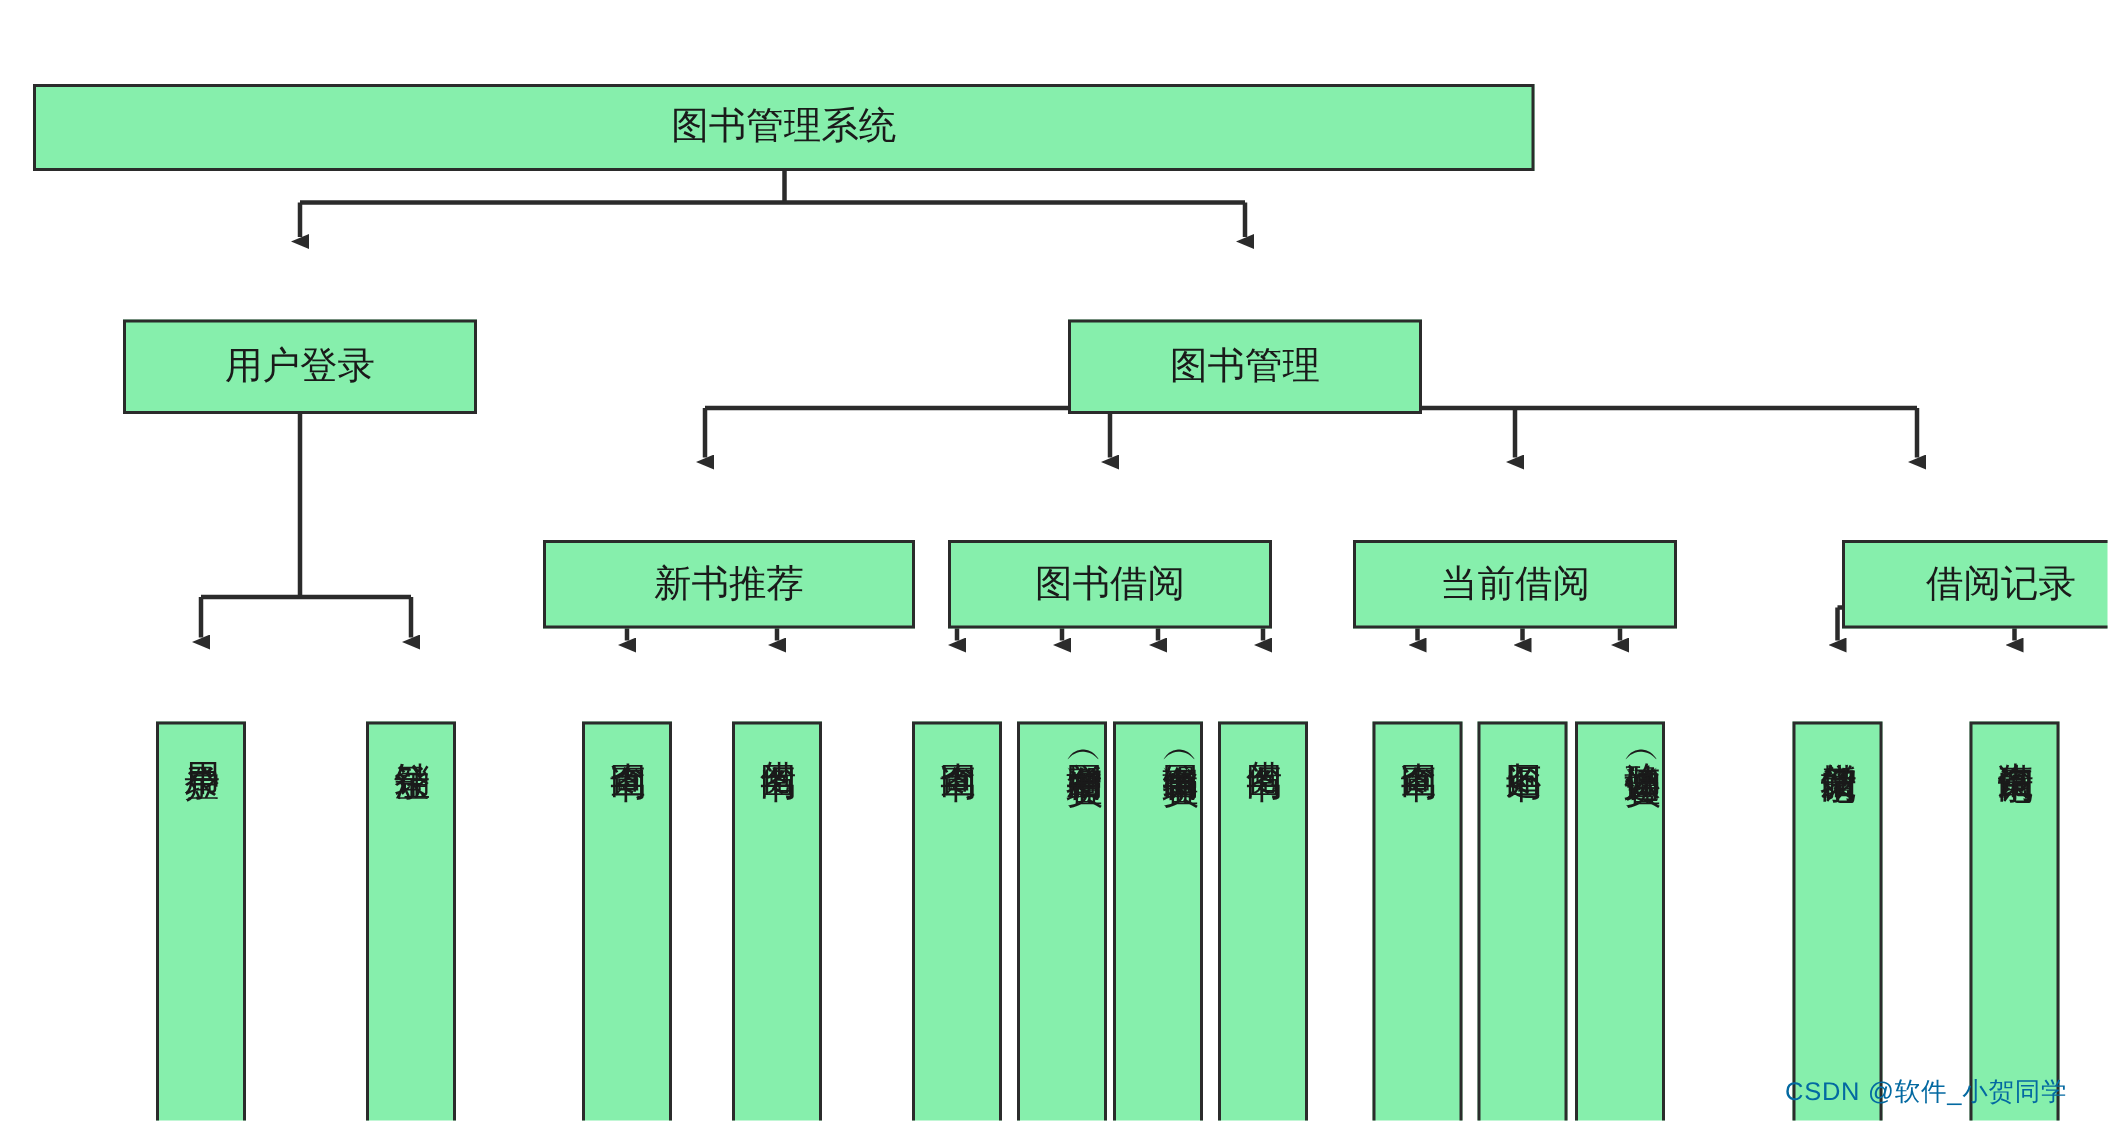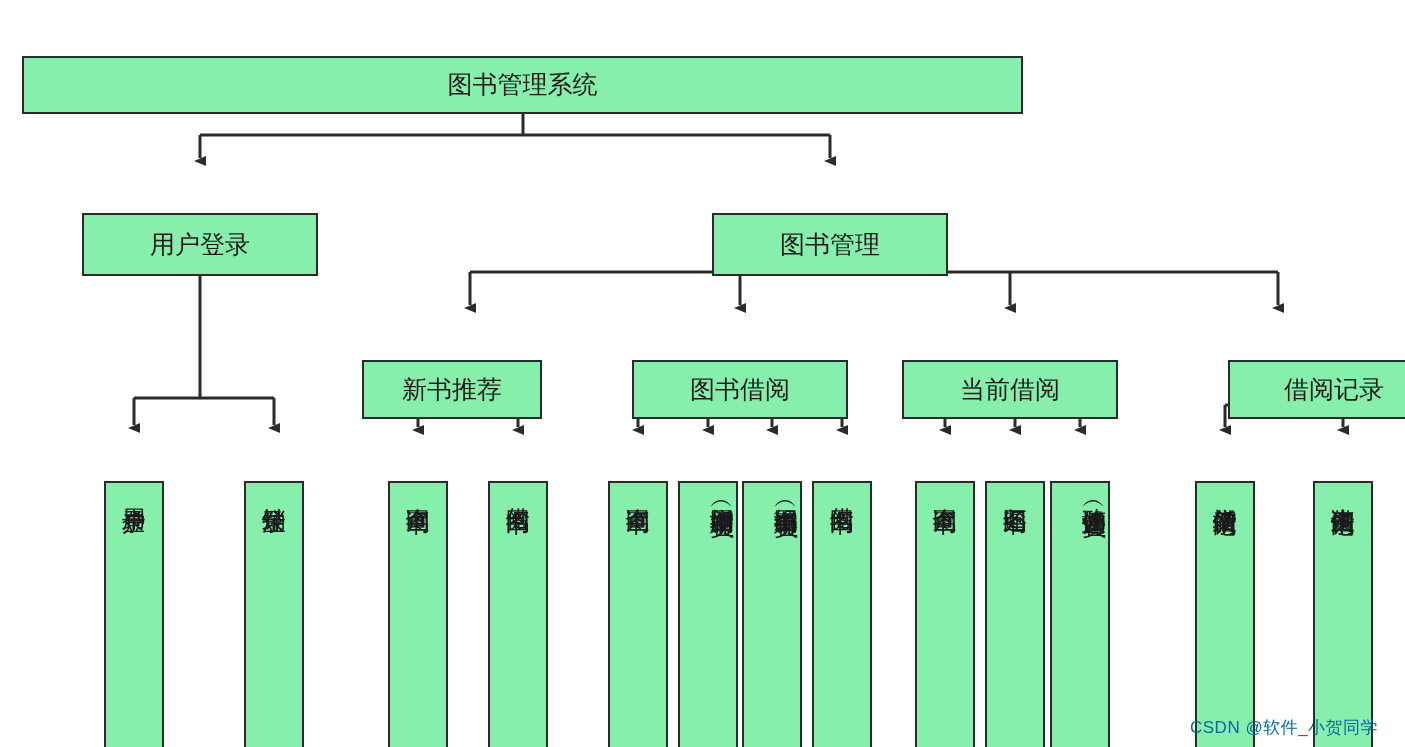--- a/index.html
+++ b/index.html
@@ -103,21 +103,21 @@
     <span>图书管理系统</span>
   </div>
 
   <div class="node horiz" style="left:82px;top:169px;width:236px;height:63px;">
     <span>用户登录</span>
   </div>
   <div class="node horiz" style="left:712px;top:169px;width:236px;height:63px;">
     <span>图书管理</span>
   </div>
 
-  <div class="node horiz" style="left:362px;top:316px;width:180px;height:59px;">
+  <div class="node horiz" style="left:362px;top:316px;width:248px;height:59px;">
     <span>新书推荐</span>
   </div>
   <div class="node horiz" style="left:902px;top:316px;width:216px;height:59px;">
     <span>当前借阅</span>
   </div>
   <div class="node horiz" style="left:632px;top:316px;width:216px;height:59px;">
     <span>图书借阅</span>
   </div>
   <div class="node horiz" style="left:1228px;top:316px;width:212px;height:59px;">
     <span>借阅记录</span>

